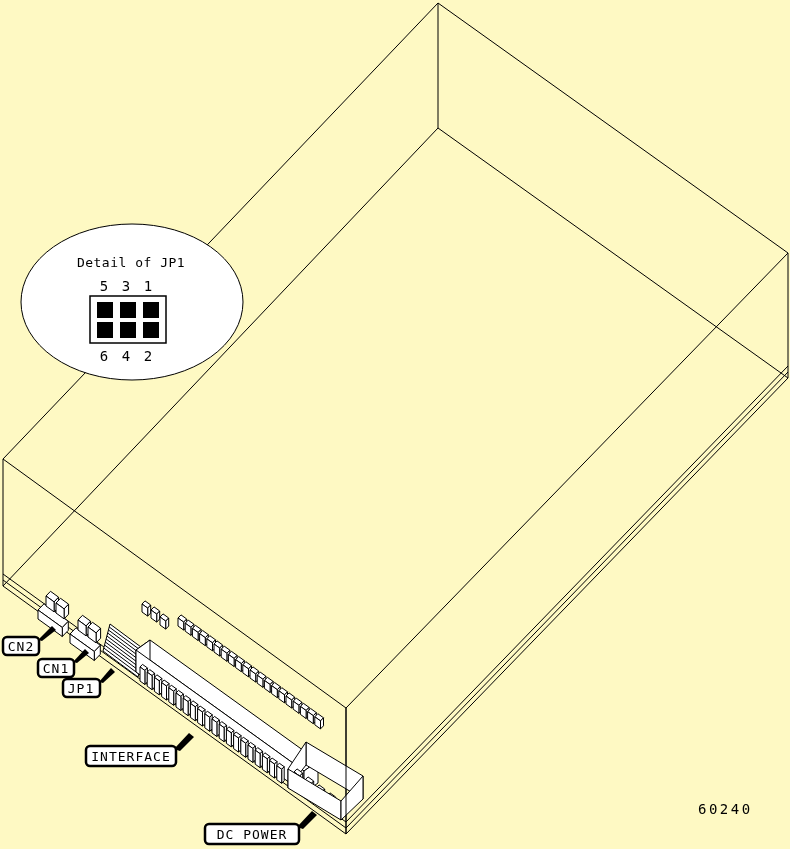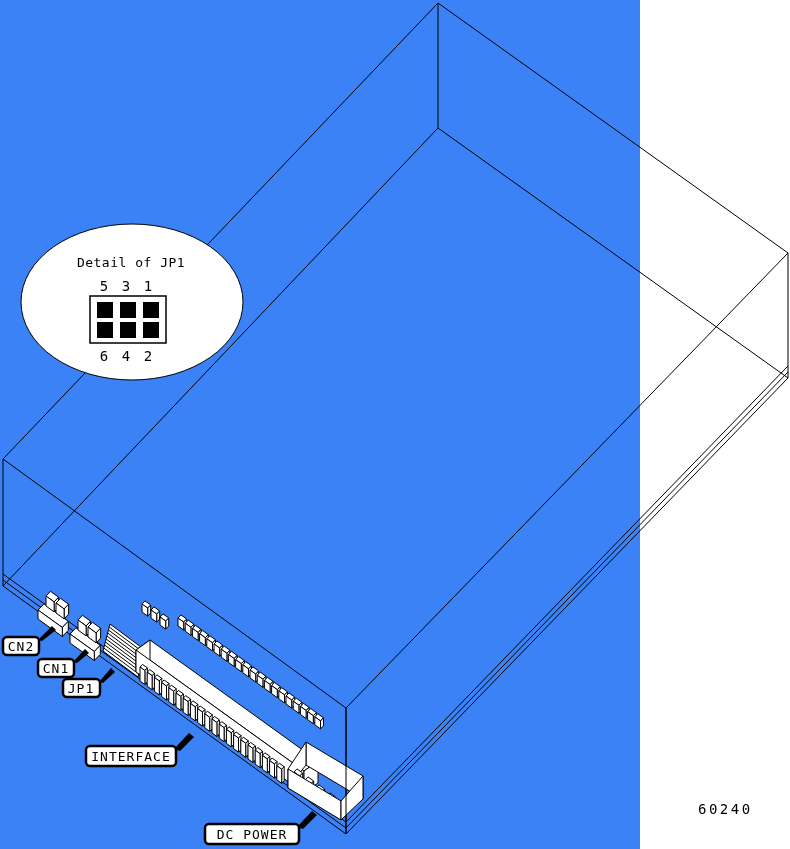--- a/index.html
+++ b/index.html
@@ -2,23 +2,23 @@
 <html><head>
 <meta charset="utf-8">
 <style>
   html, body {
     margin: 0;
     padding: 0;
     background: #ffffff;
   }
   .page {
     position: relative;
-    width: 640px;
+    width: 790px;
     height: 849px;
-    background: #3b82f6;
+    background: #fef9c3;
     font-family: "DejaVu Sans Mono", "Liberation Mono", monospace;
   }
   svg text {
     font-family: "DejaVu Sans Mono", "Liberation Mono", monospace;
     fill: #000000;
   }
   .callout-text {
     font-size: 13px;
     letter-spacing: 1px;
     text-anchor: middle;

